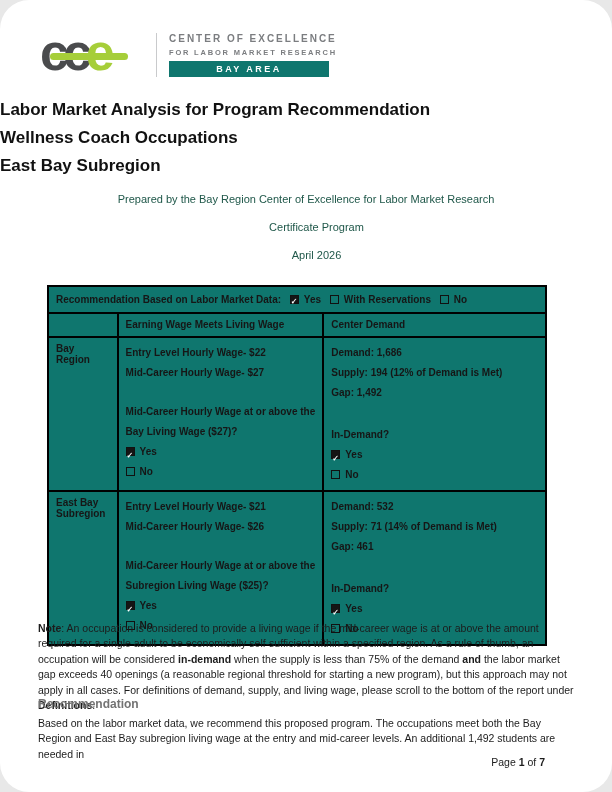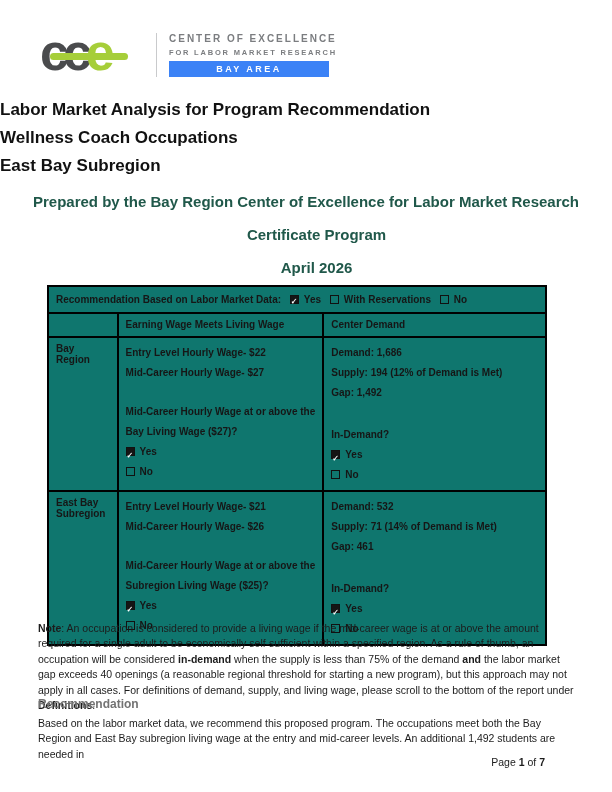--- a/index.html
+++ b/index.html
@@ -1,39 +1,39 @@
 <!DOCTYPE html>
 <html><head>
 <meta charset="utf-8">
 <style>
   * { margin:0; padding:0; box-sizing:border-box; }
   html,body { background:#e8e8e8; }
   .page {
     width:612px; height:792px; background:#ffffff; position:relative;
     font-family:"Liberation Sans", sans-serif; color:#1b1b1b;
-    margin:0 auto; overflow:hidden;
+    margin:0 auto; overflow:hidden;border-radius:29px;
   }
   
   .header { position:absolute; top:28px; left:40px; display:flex; align-items:center; }
   .logo-mark { position:relative; width:108px; height:54px; }
   .logo-letters { font-weight:bold; font-size:52px; letter-spacing:-6px; line-height:48px; }
   .lm-c { color:#4a4b4d; }
   .lm-e { color:#a6ce39; }
   .lm-bar { position:absolute; top:25px; left:10px; width:78px; height:7px; background:#a6ce39; border-radius:4px; }
   .logo-divider { width:1px; height:44px; background:#c9cacc; margin:0 12px 0 8px; }
   .logo-text { display:flex; flex-direction:column; gap:4px; }
   .logo-org1 { color:#7b7d80; font-weight:bold; font-size:10px; letter-spacing:2px; white-space:nowrap; }
   .logo-org2 { color:#7b7d80; font-weight:bold; font-size:7.5px; letter-spacing:1.8px; white-space:nowrap; }
-  .logo-badge { background:#3b82f6; color:#ffffff; font-weight:bold; font-size:9px;
+  .logo-badge { background:#0f766e; color:#ffffff; font-weight:bold; font-size:9px;
     letter-spacing:2.5px; text-align:center; padding:3px 0; width:160px; margin-top:0; }
   
   .title-block { position:absolute; top:96px; left:0; width:612px; text-align:left; }
   .title-line { font-weight:bold; font-size:17px; line-height:28px; color:#111111; }
   .subtitle-block { position:absolute; top:193px; left:0; width:612px; text-align:center; color:#20584a; }
-  .subtitle-line { font-weight:bold; font-size:15px;text-align:center; }
+  .subtitle-line { font-weight:normal; font-size:11px;text-align:center; }
   .subtitle-line + .subtitle-line { margin-top:16px;padding-left:21px; }
   
   table.lm-table {
     position:absolute; top:285px; left:47px; width:500px;
     border-collapse:collapse; background:#0f766e;
     font-size:10px; font-weight:bold; color:#161616;
   }
   table.lm-table td { border:2px solid #000000; vertical-align:top; padding:5px 7px; }
   td.col-region { width:71px; }
   td.col-wage { width:194px; }

